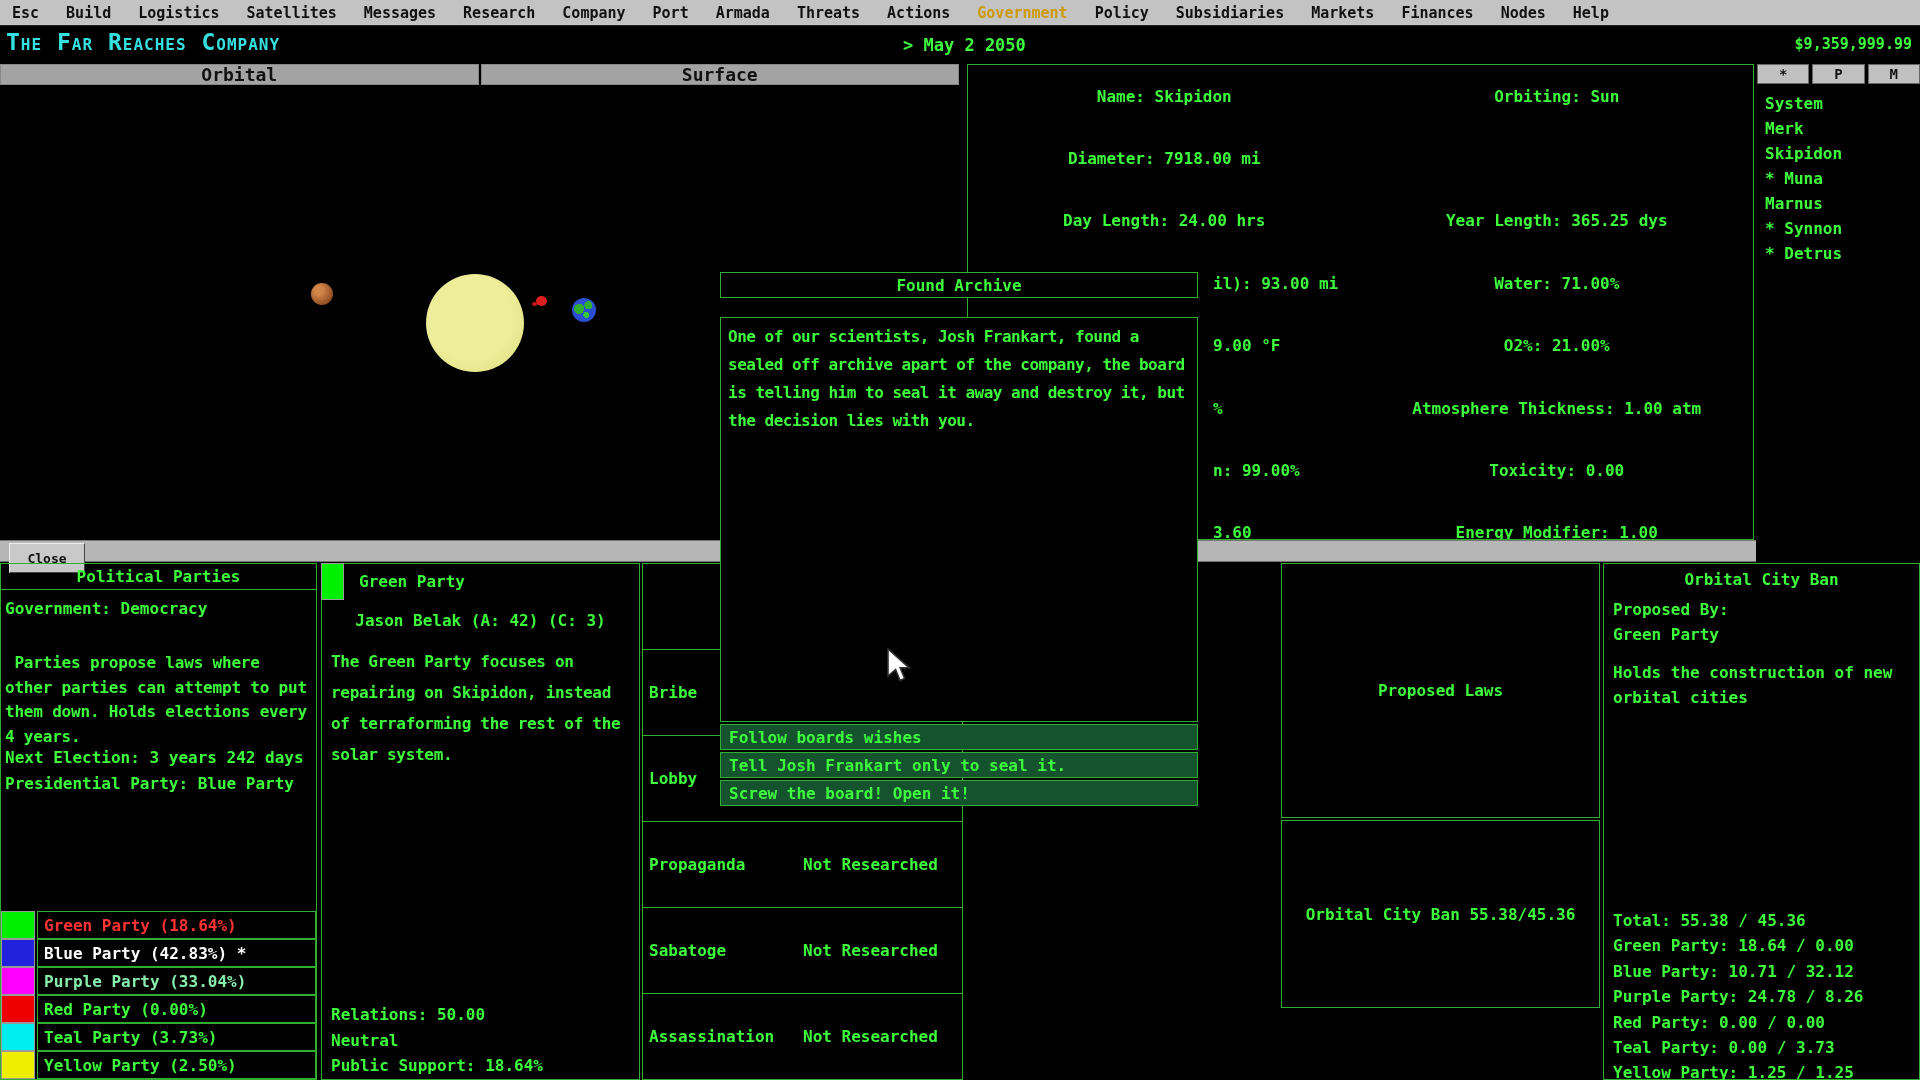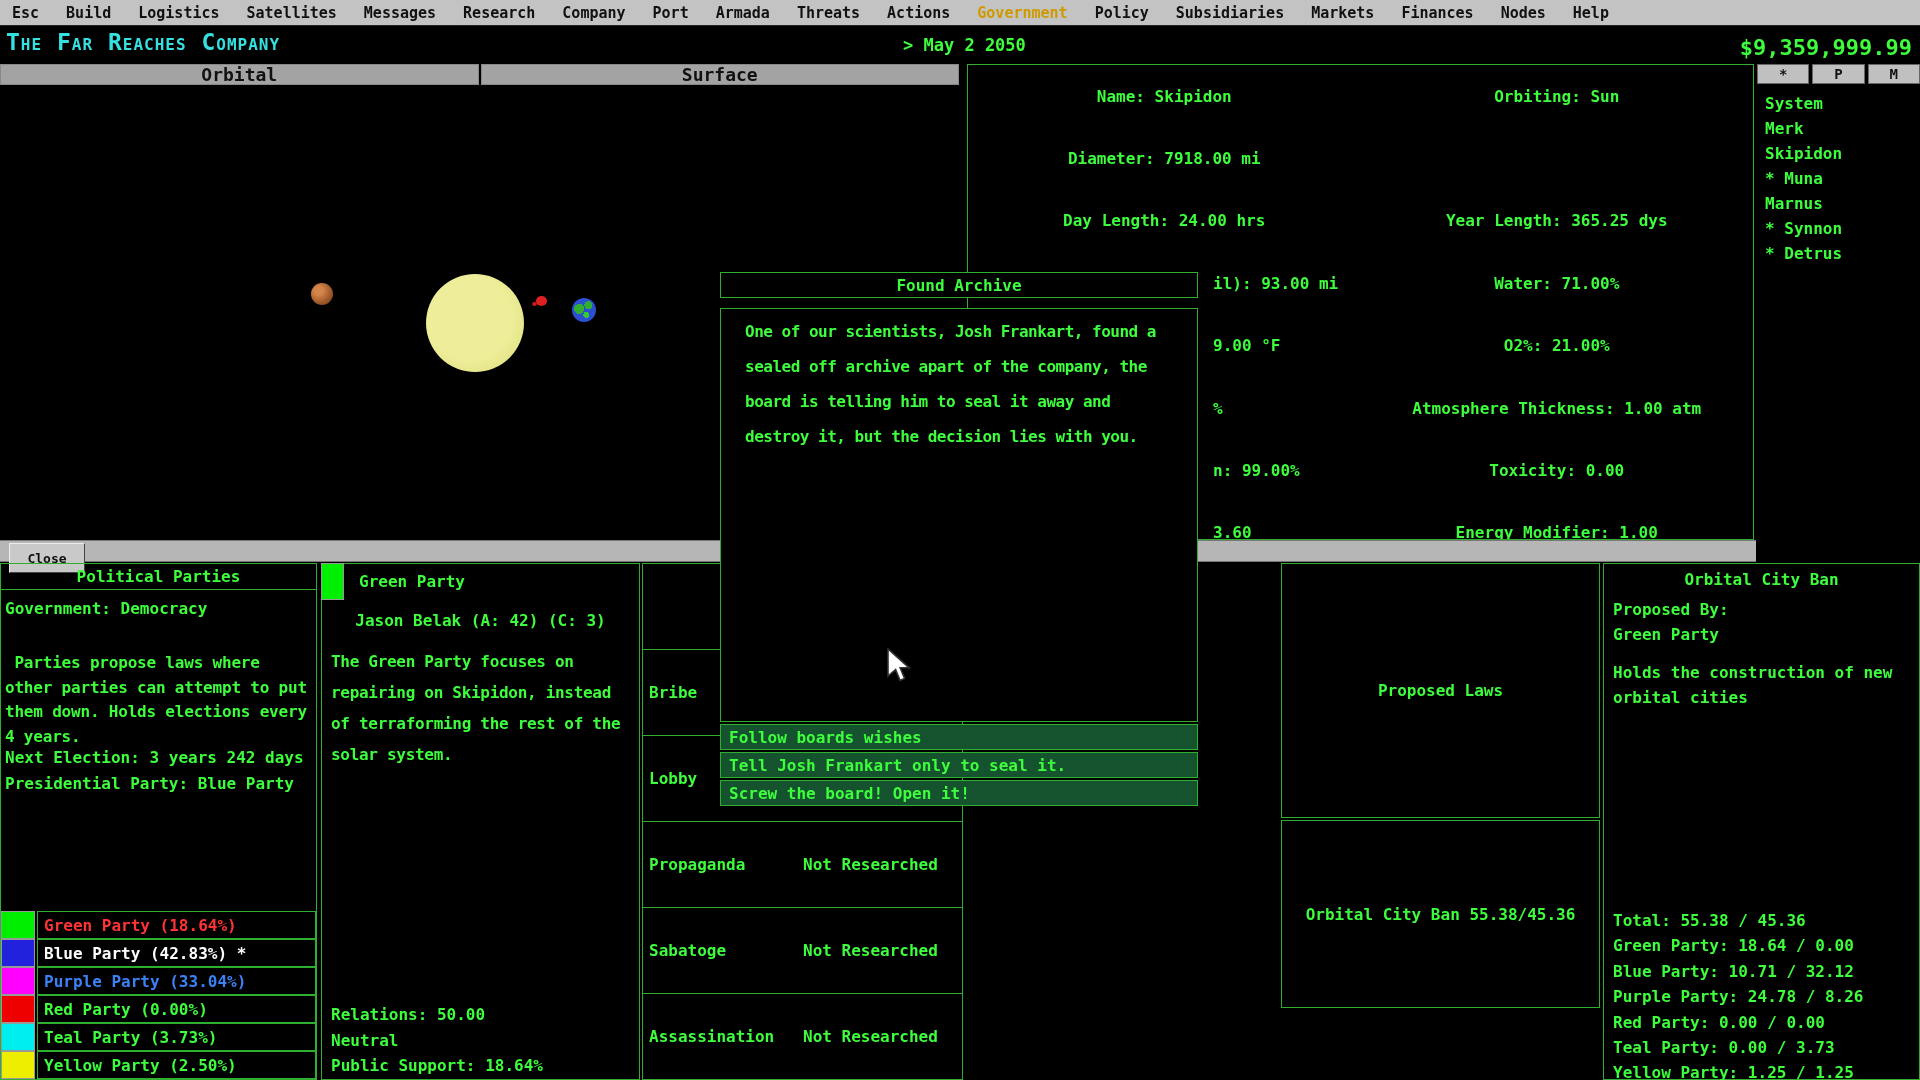--- a/index.html
+++ b/index.html
@@ -18,21 +18,21 @@
     border-bottom:1px solid #222;display:flex;align-items:center;gap:27px;
     padding-left:12px;font-size:15px;color:#111;}
   .menu-item{white-space:nowrap;cursor:default;}
   .menu-item.active{color:#cf9a00;}
 
   
   #titlebar{position:absolute;left:0;top:26px;width:1920px;height:34px;background:#000;}
   #logo{position:absolute;left:6px;top:3px;font-size:23px;color:var(--cyan);
     letter-spacing:1px;font-variant:small-caps;}
   #date{position:absolute;left:903px;top:9px;font-size:17px;}
-  #money{position:absolute;right:8px;top:9px;font-size:22px;}
+  #money{position:absolute;right:8px;top:9px;font-size:15px;}
 
   
   #tabbar{position:absolute;left:0;top:64px;width:959px;height:21px;display:flex;gap:2px;}
   .tab{flex:1;background:#a3a3a3;color:#111;font-size:18px;display:flex;
     align-items:center;justify-content:center;border:1px solid #888;}
 
   
   #space{position:absolute;left:0;top:85px;width:959px;height:455px;background:#000;overflow:hidden;}
   #sun{position:absolute;left:426px;top:189px;width:98px;height:98px;border-radius:50%;
     background:radial-gradient(circle at 45% 45%, #eeee9a 55%, #d8d877);}
@@ -113,22 +113,22 @@
   #law-propby{position:absolute;left:9px;top:36px;}
   #law-propparty{position:absolute;left:9px;top:61px;}
   #law-desc{position:absolute;left:9px;top:96px;width:298px;line-height:25px;}
   #law-votes{position:absolute;left:9px;top:344px;line-height:25.4px;white-space:nowrap;}
 
   
   #dialog{position:absolute;left:720px;top:272px;width:478px;height:534px;z-index:10;
     display:flex;flex-direction:column;font-size:16px;}
   #dialog-title{height:26px;border:1px solid var(--bd);background:#000;
     display:flex;align-items:center;justify-content:center;}
-  #dialog-body{flex:1;border:1px solid var(--bd);background:#000;margin-top:10px;
-    padding:5px 24px;line-height:35px;letter-spacing:-0.5px;}
+  #dialog-body{flex:1;border:1px solid var(--bd);background:#000;margin-top:19px;
+    padding:5px 7px;line-height:28px;letter-spacing:-0.5px;}
   .dialog-option{height:26px;border:1px solid var(--bd);background:#14532d;margin-top:2px;
     display:flex;align-items:center;padding-left:8px;white-space:nowrap;}
 
   #cursor{position:absolute;left:886px;top:648px;z-index:20;}
 </style>
 </head>
 <body>
 
 <div id="screen">
 
@@ -236,21 +236,21 @@
       <div class="party-row">
         <div class="party-swatch" style="background-color: rgb(0, 238, 0);"></div>
         <div class="party-label" style="color: rgb(255, 51, 51);">Green Party (18.64%)</div>
       </div>
       <div class="party-row">
         <div class="party-swatch" style="background-color: rgb(34, 34, 221);"></div>
         <div class="party-label" style="color: rgb(255, 255, 255);">Blue Party (42.83%) *</div>
       </div>
       <div class="party-row">
         <div class="party-swatch" style="background-color: rgb(255, 0, 255);"></div>
-        <div class="party-label" style="color: #3b82f6;">Purple Party (33.04%)</div>
+        <div class="party-label" style="color: #86efac;">Purple Party (33.04%)</div>
       </div>
       <div class="party-row">
         <div class="party-swatch" style="background-color: rgb(238, 0, 0);"></div>
         <div class="party-label" style="color: rgb(61, 253, 61);">Red Party (0.00%)</div>
       </div>
       <div class="party-row">
         <div class="party-swatch" style="background-color: rgb(0, 238, 238);"></div>
         <div class="party-label" style="color: rgb(61, 253, 61);">Teal Party (3.73%)</div>
       </div>
       <div class="party-row">

